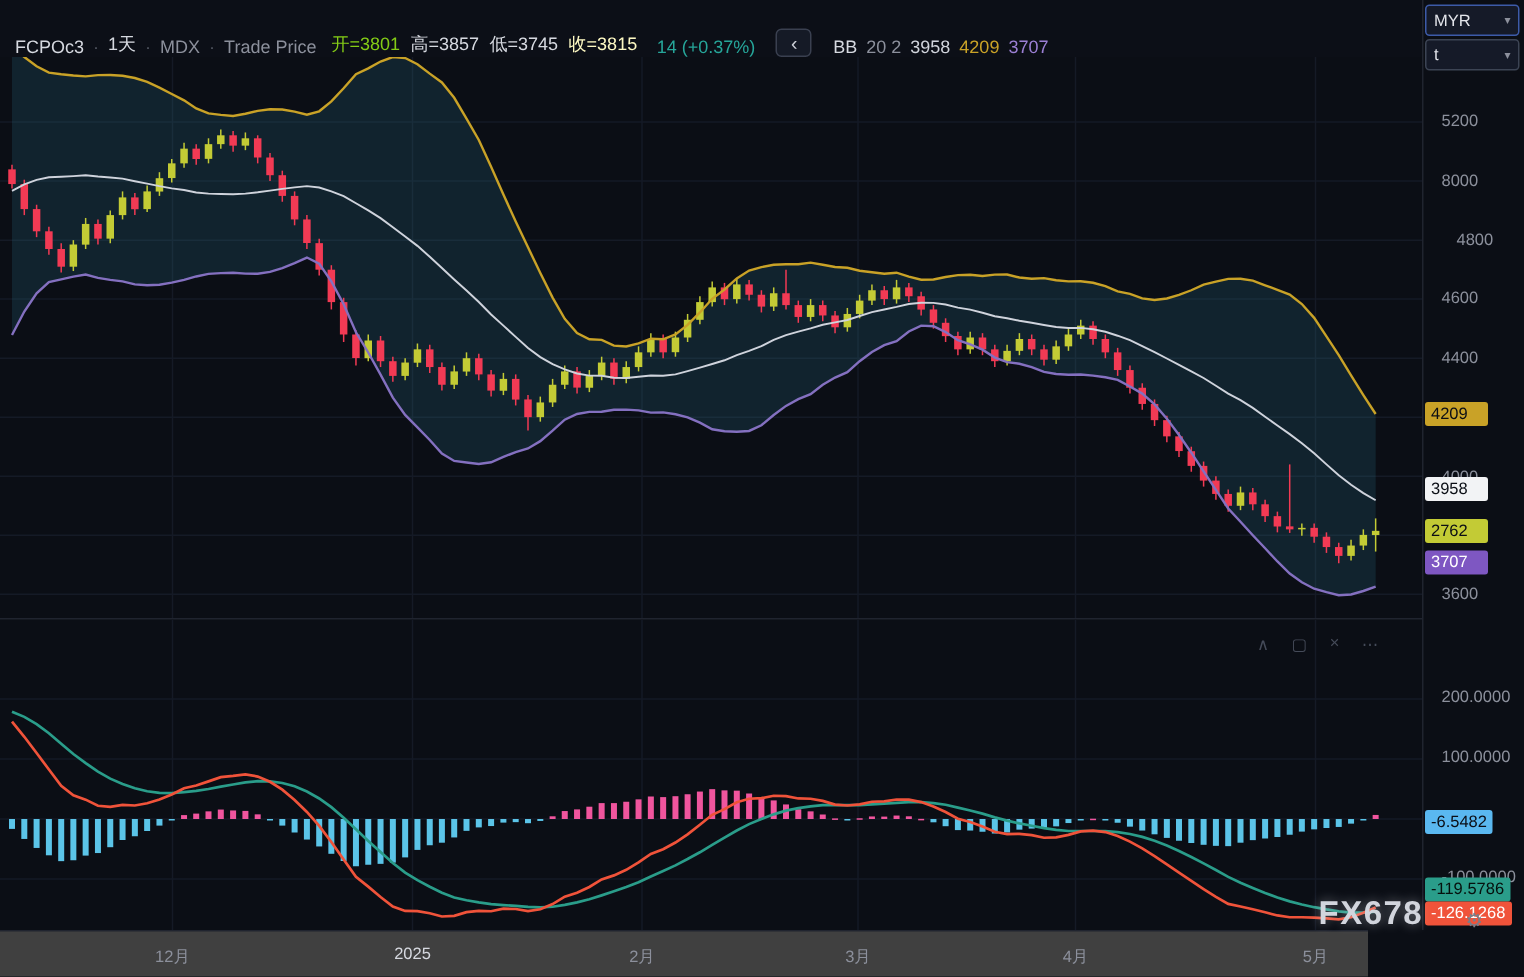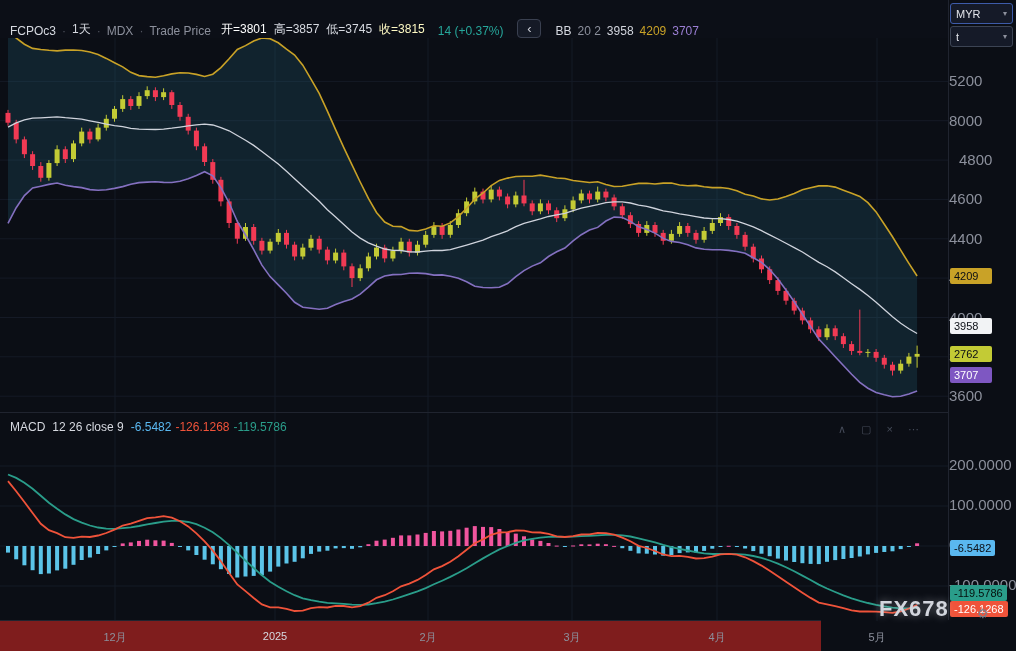--- a/index.html
+++ b/index.html
@@ -9,23 +9,23 @@
 #toolbar{position:absolute;left:0;top:0;width:948px;height:38px;display:flex;align-items:flex-end;gap:6px;padding-left:10px;font-size:12px;white-space:nowrap;background:#0c0f17;z-index:4}
 #toolbar .dim{color:#8c909c}
 #toolbar .dot{color:#50545f}
 #back-btn{display:inline-flex;align-items:center;justify-content:center;width:24px;height:19px;border:1px solid #3a4050;border-radius:4px;background:#151a26;color:#cdd0d8;font-size:13px;margin:0 8px;cursor:pointer}
 #price-area{position:absolute;left:0;top:38px;width:948px;height:374px}
 #macd-area{position:absolute;left:0;top:412px;width:948px;height:208px;border-top:1px solid #20242f}
 #macd-legend{position:absolute;left:10px;top:7px;font-size:12px;display:flex;gap:7px;z-index:3;white-space:nowrap}
 #pane-icons{position:absolute;left:838px;top:10px;display:flex;gap:15px;z-index:3;color:#454b59;font-size:11px}
 #pane-icons span{cursor:pointer}
 #axis-col{position:absolute;left:948px;top:0;width:68px;height:620px;background:#0b0e15;border-left:1px solid #20242f;z-index:2}
-.tick{position:absolute;left:0;font-size:15px;color:#8c909c;height:12px;line-height:12px;white-space:nowrap}
+.tick{position:absolute;left:12px;font-size:11px;color:#8c909c;height:12px;line-height:12px;white-space:nowrap}
 .badge{position:absolute;left:1px;font-size:11px;height:16px;line-height:16px;padding:0 4px;border-radius:2px;min-width:42px;white-space:nowrap}
-#time-axis{position:absolute;left:0;top:620px;width:821px;height:31px;border-top:1px solid #20242f;background:#7f1d1d}
+#time-axis{position:absolute;left:0;top:620px;width:912px;height:31px;border-top:1px solid #20242f;background:#404040}
 .tlabel{position:absolute;top:9px;font-size:11px;color:#8c909c;transform:translateX(-50%);white-space:nowrap}
 .tlabel.year{color:#d6d9e0}
 .sel{position:absolute;left:950px;width:63px;height:21px;background:#151a28;border:1px solid #3c4454;border-radius:3px;display:flex;align-items:center;justify-content:space-between;padding:0 5px;font-size:11px;color:#e2e4ea;z-index:7;cursor:pointer}
 .sel .chev{color:#8c909c;font-size:8px}
 #sel-currency{top:3px;border-color:#3d5ba9}
 #sel-unit{top:26px}
 #watermark{position:absolute;left:879px;top:596px;font-size:22px;font-weight:bold;letter-spacing:1px;color:#d2d5dd;z-index:8;text-shadow:0 0 8px rgba(230,235,245,.45)}
 #gear{position:absolute;left:977px;top:606px;font-size:13px;color:#787e8a;z-index:9;cursor:pointer}
 svg{display:block;overflow:hidden}
 .grid{stroke:#151a26;stroke-width:1}
@@ -36,21 +36,21 @@
 <div id="app">
 
   <div id="toolbar">
     <span>FCPOc3</span>
     <span class="dot">·</span>
     <span>1天</span>
     <span class="dot">·</span>
     <span class="dim">MDX</span>
     <span class="dot">·</span>
     <span class="dim">Trade Price</span>
-    <span id="ohlc-values" style="margin-left: 4px;"><span style="color: #ffffff; margin-right: 7px;">开=3801</span><span style="color: rgb(214, 217, 224); margin-right: 7px;">高=3857</span><span style="color: rgb(214, 217, 224); margin-right: 7px;">低=3745</span><span style="color: #fef9c3; margin-right: 7px;">收=3815</span></span>
+    <span id="ohlc-values" style="margin-left: 4px;"><span style="color: #84cc16; margin-right: 7px;">开=3801</span><span style="color: rgb(214, 217, 224); margin-right: 7px;">高=3857</span><span style="color: rgb(214, 217, 224); margin-right: 7px;">低=3745</span><span style="color: #fef9c3; margin-right: 7px;">收=3815</span></span>
     <span id="change-label" style="color: rgb(38, 166, 154);">14 (+0.37%)</span>
     <button id="back-btn">
         <span>‹</span>
       </button>
     <span>BB</span>
     <span class="dim">20 2</span>
     <span id="bb-values"><span style="color: rgb(209, 212, 220); margin-right: 6px;">3958</span><span style="color: rgb(201, 162, 39); margin-right: 6px;">4209</span><span style="color: rgb(155, 127, 212); margin-right: 6px;">3707</span></span>
   </div>
 
   <div id="price-area">
@@ -421,25 +421,20 @@
         <rect x="865.9" y="133.0" width="4" height="8.4" fill="#5bc4e8"></rect>
         <rect x="874.1" y="133.0" width="4" height="6.9" fill="#5bc4e8"></rect>
         <rect x="882.3" y="133.0" width="4" height="6.0" fill="#5bc4e8"></rect>
         <rect x="890.5" y="133.0" width="4" height="5.3" fill="#5bc4e8"></rect>
         <rect x="898.7" y="133.0" width="4" height="3.1" fill="#5bc4e8"></rect>
         <rect x="906.9" y="133.0" width="4" height="1.0" fill="#5bc4e8"></rect>
         <rect x="915.1" y="130.3" width="4" height="2.7" fill="#f0559e"></rect>
         <polyline points="8.0,61.5 16.2,64.9 24.4,69.7 32.6,75.8 40.8,82.8 48.9,89.7 57.1,95.7 65.3,101.4 73.5,106.1 81.7,109.6 89.9,112.5 98.1,114.5 106.3,115.6 114.5,115.8 122.7,115.1 130.8,114.3 139.0,113.0 147.2,111.4 155.4,110.0 163.6,108.6 171.8,107.8 180.0,107.9 188.2,109.0 196.4,111.2 204.6,114.7 212.8,119.3 220.9,125.1 229.1,132.1 237.3,139.9 245.5,147.6 253.7,155.0 261.9,162.3 270.1,168.7 278.3,173.8 286.5,178.2 294.6,182.2 302.8,185.3 311.0,187.2 319.2,188.6 327.4,189.8 335.6,190.4 343.8,190.9 352.0,191.6 360.2,191.9 368.4,191.5 376.5,190.2 384.7,188.6 392.9,186.5 401.1,183.9 409.3,181.2 417.5,178.3 425.7,175.1 433.9,171.3 442.1,167.7 450.3,163.9 458.4,159.7 466.6,155.2 474.8,150.2 483.0,145.4 491.2,140.7 499.4,136.4 507.6,133.0 515.8,129.9 524.0,127.4 532.2,125.8 540.4,124.6 548.5,123.8 556.7,123.7 564.9,123.8 573.1,123.7 581.3,123.2 589.5,122.8 597.7,122.3 605.9,121.8 614.1,121.8 622.3,122.4 630.4,123.5 638.6,125.4 646.8,127.3 655.0,129.4 663.2,131.9 671.4,134.1 679.6,135.9 687.8,137.5 696.0,139.1 704.1,140.3 712.3,141.0 720.5,141.0 728.7,141.0 736.9,141.1 745.1,141.7 753.3,143.0 761.5,144.9 769.7,147.5 777.9,150.6 786.0,154.3 794.2,158.3 802.4,162.6 810.6,167.0 818.8,171.6 827.0,175.5 835.2,179.0 843.4,182.3 851.6,185.3 859.8,187.9 867.9,190.0 876.1,191.8 884.3,193.3 892.5,194.6 900.7,195.4 908.9,195.4 917.1,194.7" fill="none" stroke="#2a9d8a" stroke-width="1.8"></polyline>
         <polyline points="8.0,68.1 16.2,78.2 24.4,89.0 32.6,100.0 40.8,110.8 48.9,117.2 57.1,120.1 65.3,124.2 73.5,124.9 81.7,123.6 89.9,124.0 98.1,122.5 106.3,120.0 114.5,116.6 122.7,112.5 130.8,110.7 139.0,107.9 147.2,105.1 155.4,104.3 163.6,103.2 171.8,104.7 180.0,108.2 188.2,113.4 196.4,120.3 204.6,128.3 212.8,137.6 220.9,148.3 229.1,160.0 237.3,171.5 245.5,178.1 253.7,185.0 261.9,191.4 270.1,194.3 278.3,194.4 286.5,195.8 294.6,198.0 302.8,197.6 311.0,195.1 319.2,194.2 327.4,194.5 335.6,192.8 343.8,193.0 352.0,194.4 360.2,193.2 368.4,189.7 376.5,184.8 384.7,182.2 392.9,178.3 401.1,173.3 409.3,170.6 417.5,166.9 425.7,161.9 433.9,156.3 442.1,153.1 450.3,148.7 458.4,143.2 466.6,136.8 474.8,130.2 483.0,126.4 491.2,121.8 499.4,119.5 507.6,119.1 515.8,117.5 524.0,117.7 532.2,119.3 540.4,119.5 548.5,120.9 556.7,123.4 564.9,124.0 573.1,123.2 581.3,121.5 589.5,121.3 597.7,120.0 605.9,120.1 614.1,121.7 622.3,124.6 630.4,128.3 638.6,132.8 646.8,135.0 655.0,138.0 663.2,141.5 671.4,143.1 679.6,142.9 687.8,143.8 696.0,145.5 704.1,145.2 712.3,143.6 720.5,141.3 728.7,140.8 736.9,141.7 745.1,144.3 753.3,148.1 761.5,152.6 769.7,157.7 777.9,163.2 786.0,168.7 794.2,174.3 802.4,179.7 810.6,184.9 818.8,189.6 827.0,191.3 835.2,193.2 843.4,195.2 851.6,197.3 859.8,198.5 867.9,198.5 876.1,198.7 884.3,199.2 892.5,199.9 900.7,198.5 908.9,195.5 917.1,192.0" fill="none" stroke="#f0533a" stroke-width="1.8"></polyline>
       </svg>
-    <div id="macd-legend">
-      <span>MACD</span>
-      <span class="dim">12 26 close 9</span>
-      <span id="macd-values"><span style="color: rgb(90, 184, 240); margin-right: 4px;">-6.5482</span><span style="color: rgb(240, 83, 58); margin-right: 4px;">-126.1268</span><span style="color: rgb(42, 157, 138); margin-right: 4px;">-119.5786</span></span>
-    </div>
     <div id="pane-icons">
         <span>∧</span>
         <span>▢</span>
         <span>×</span>
         <span>⋯</span>
       </div>
   </div>
 
   <div id="axis-col">
       <div class="tick" style="top: 75.4px;">5200</div>

